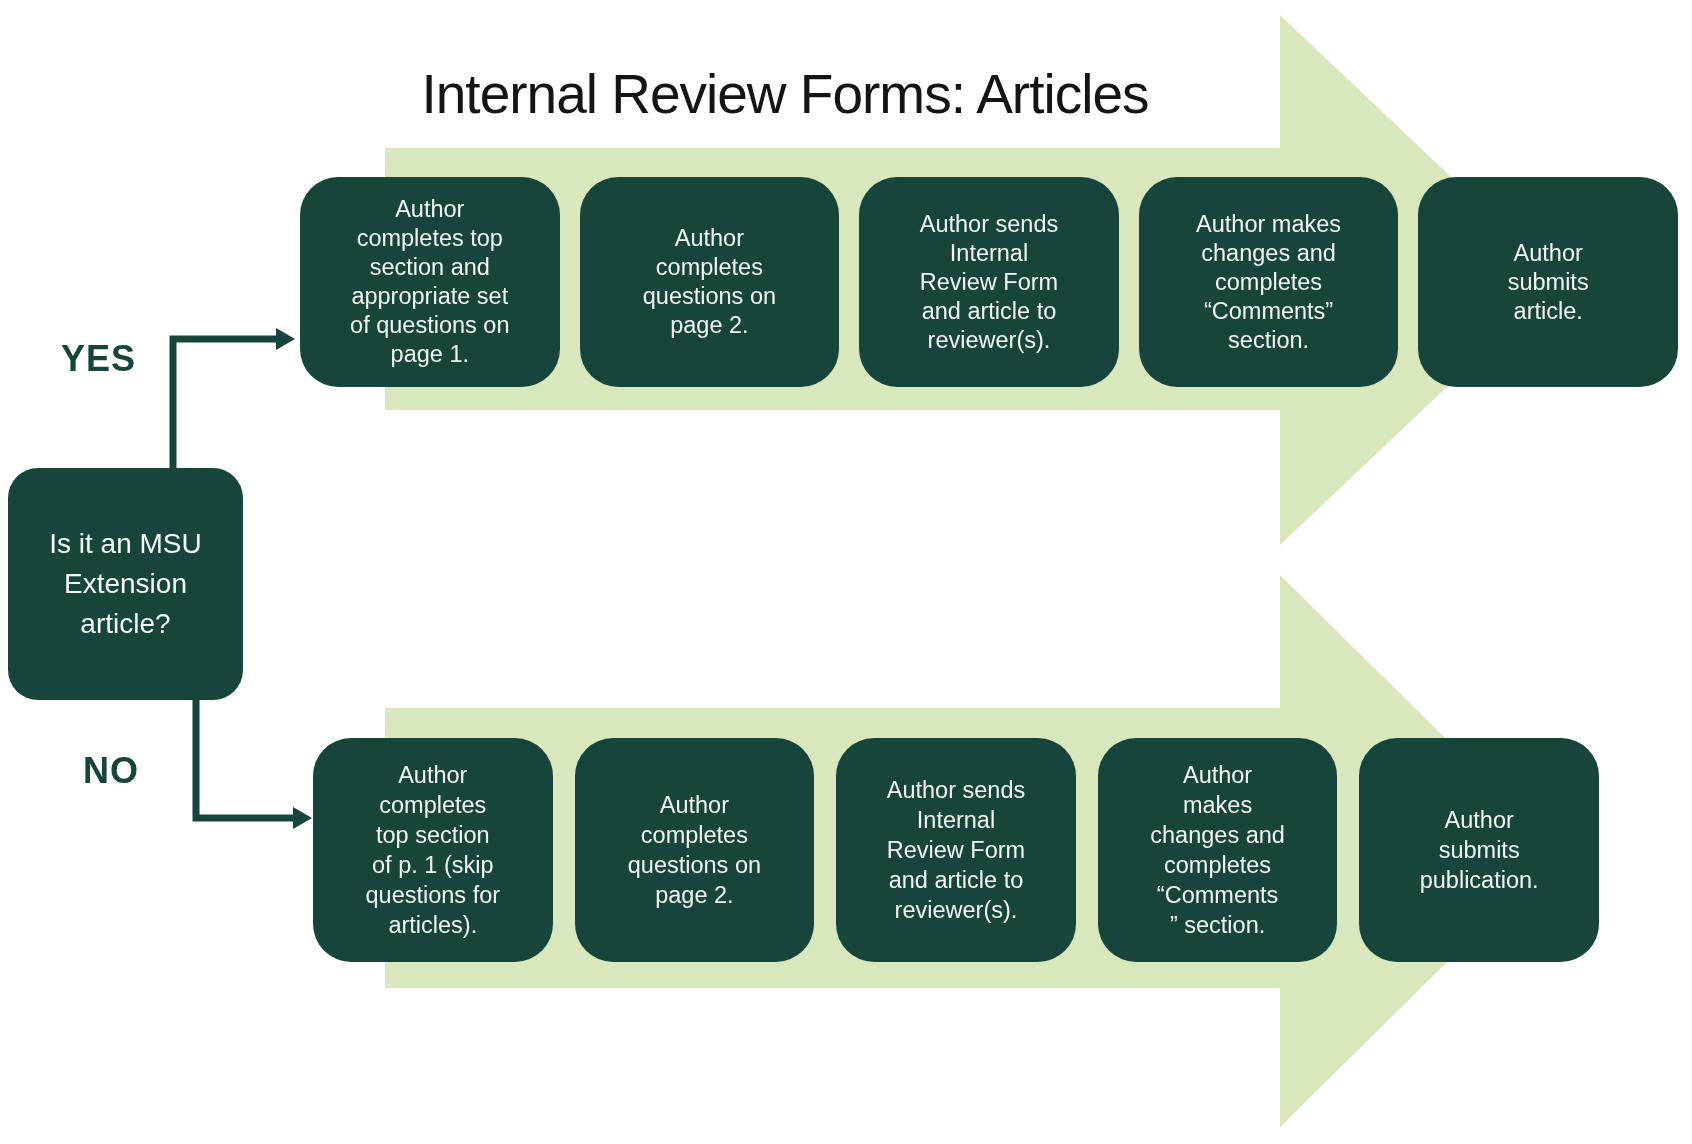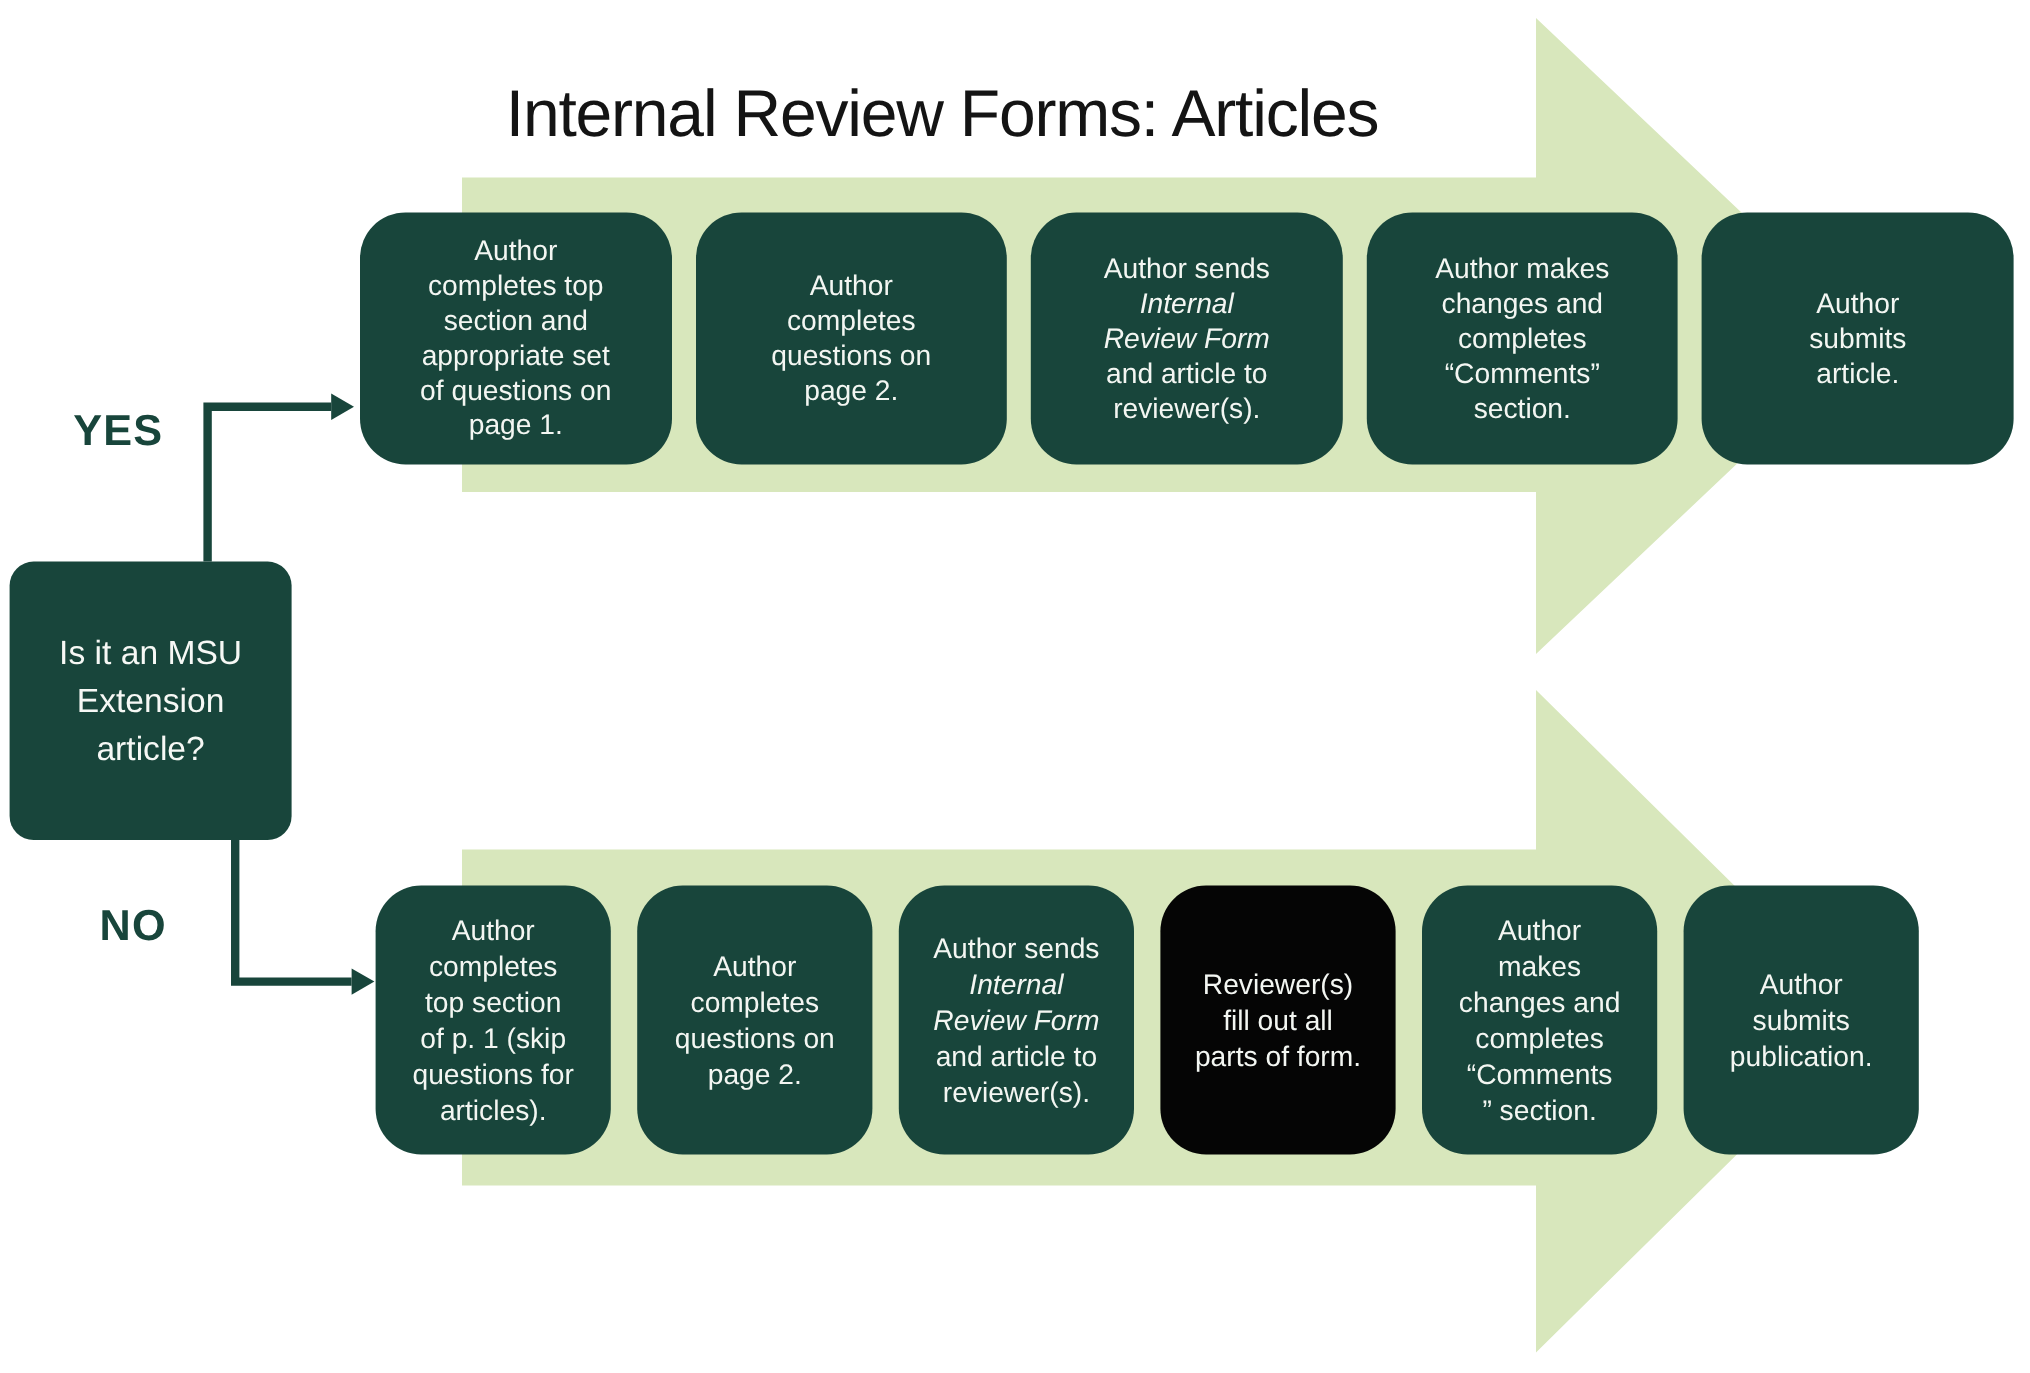--- a/index.html
+++ b/index.html
@@ -21,24 +21,24 @@
   #steps-row-1{left:313px;top:738px;width:1286px;height:224px;gap:22px;}
   .step-box{
     flex:1 1 0;border-radius:38px;display:flex;flex-direction:column;
     align-items:center;justify-content:center;text-align:center;
     color:#f3f6f2;font-size:23.5px;line-height:29px;padding:6px 8px;box-sizing:border-box;
   }
   #steps-row-1 .step-box{line-height:30px;}
   .step-box.green{background:#18453b;}
   .step-box.black{background:#050505;}
   .step-line{display:block;white-space:nowrap;}
-  .step-line.italic{font-style:italic;}
+  .step-line.italic{}
   #decision-box{
     position:absolute;z-index:2;left:8px;top:468px;width:235px;height:232px;
-    border-radius:20px;background:#18453b;display:flex;flex-direction:column;
+    border-radius:30px;background:#18453b;display:flex;flex-direction:column;
     align-items:center;justify-content:center;text-align:center;
     color:#f6f8f5;font-size:28px;line-height:40px;
   }
   .branch-label{
     position:absolute;z-index:3;width:120px;text-align:left;
     color:#18453b;font-size:36px;font-weight:700;letter-spacing:1px;
   }
   #yes-label{left:61px;top:338px;}
   #no-label{left:83px;top:750px;}
 </style>
@@ -108,25 +108,20 @@
         <span class="step-line">questions on</span>
         <span class="step-line">page 2.</span>
       </div>
       <div class="step-box green">
         <span class="step-line">Author sends</span>
         <span class="step-line italic">Internal</span>
         <span class="step-line italic">Review Form</span>
         <span class="step-line">and article to</span>
         <span class="step-line">reviewer(s).</span>
       </div>
-      <div class="step-box black">
-        <span class="step-line">Reviewer(s)</span>
-        <span class="step-line">fill out all</span>
-        <span class="step-line">parts of form.</span>
-      </div>
       <div class="step-box green">
         <span class="step-line">Author</span>
         <span class="step-line">makes</span>
         <span class="step-line">changes and</span>
         <span class="step-line">completes</span>
         <span class="step-line">“Comments</span>
         <span class="step-line">” section.</span>
       </div>
       <div class="step-box green">
         <span class="step-line">Author</span>

